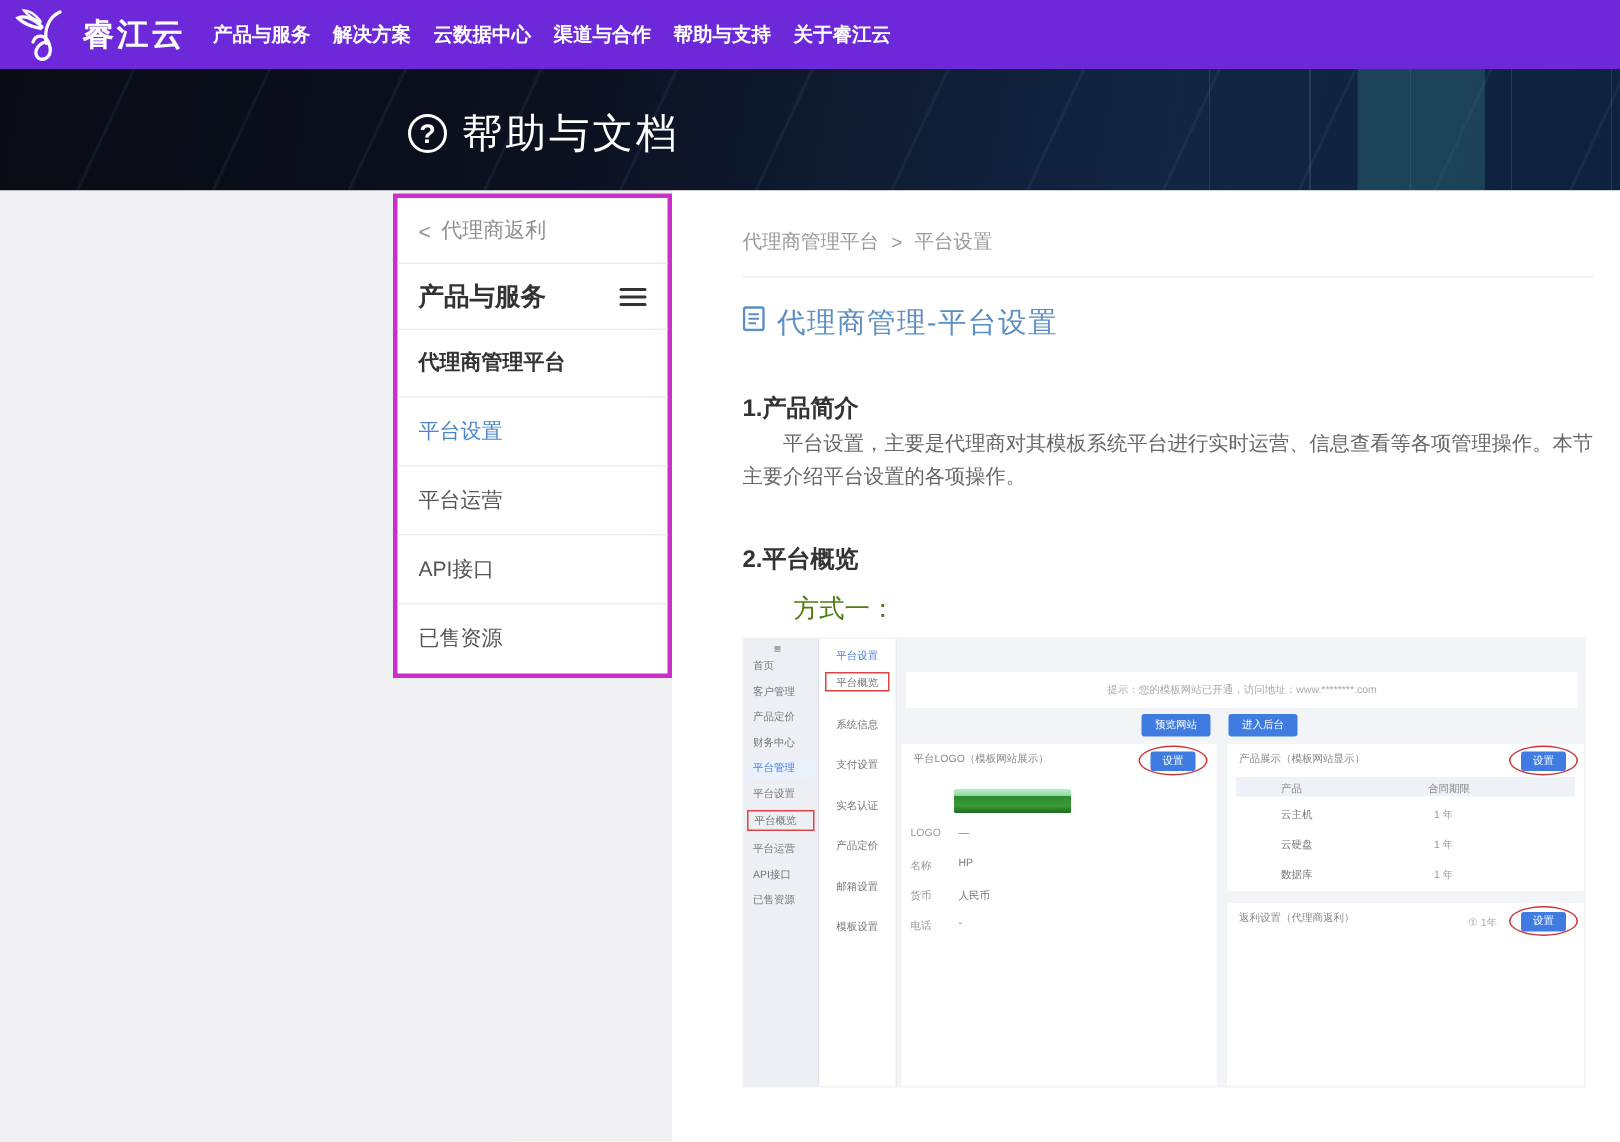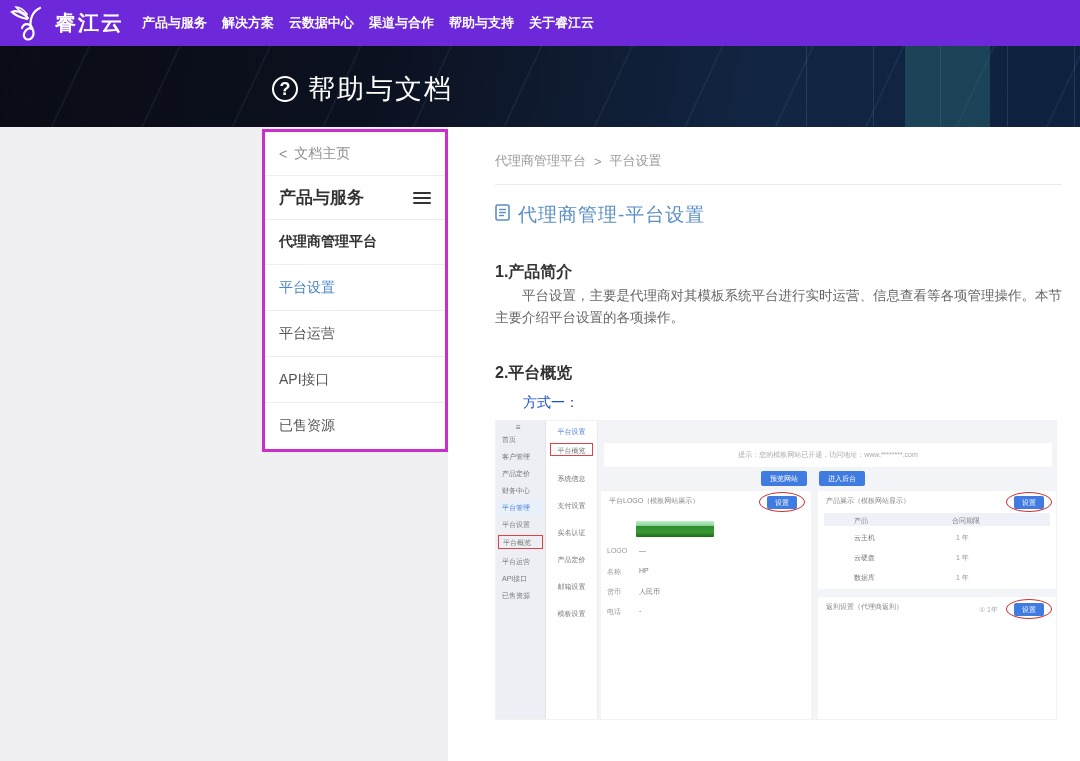--- a/index.html
+++ b/index.html
@@ -47,21 +47,21 @@
 
   
   .article{padding-left:47px;}
   .crumb{padding-top:25px;font-size:13px;color:#999;padding-bottom:14px;border-bottom:1px solid #ececec;
     width:567px;display:flex;gap:8px;align-items:center;}
   .crumb .link{cursor:pointer;}
   .doc-title{margin-top:17px;display:flex;gap:8px;align-items:center;color:#5b8ec4;font-size:19px;letter-spacing:1px;}
   .h3{margin-top:34px;font-size:16px;font-weight:bold;color:#333;}
   .para{margin-top:2px;font-size:13.5px;color:#666;line-height:22px;text-indent:2em;width:572px;}
   .sub{margin-top:18px;font-size:13.5px;color:#666;width:572px;}
-  .method{margin-top:10px;font-size:14px;color:#1d4ed8;text-indent:2em;}
+  .method{margin-top:10px;font-size:17px;color:#4d7c0f;text-indent:2em;}
 
   
   .shot{position:relative;width:562px;height:300px;margin-top:8px;background:#fff;
     overflow:hidden;filter:blur(.4px);border:1px solid #f2f2f2;box-sizing:border-box;}
   .shot *{box-sizing:border-box;}
   .sm-menu{position:absolute;left:0;top:0;width:50px;height:100%;background:#edeff4;border-right:1px solid #e3e5ea;}
   .sm-menu-hdr{position:absolute;top:2px;left:20px;font-size:8px;color:#666;}
   .sm-mi{position:absolute;left:2px;right:2px;height:14px;line-height:14px;font-size:7px;color:#777;
     padding-left:4px;white-space:nowrap;overflow:hidden;}
   .sm-mi.active{color:#4a7edc;background:#e9f1fd;}
@@ -253,21 +253,21 @@
           </div>
         </div>
       </div>
 
     </div>
   </div>
 
   <div class="sidebar">
     <div class="side-row side-back">
       <span>&lt;</span>
-      <span>文档主页</span>
+      <span>代理商返利</span>
     </div>
     <div class="side-row side-all">
       <span>产品与服务</span>
       <span class="ham">
           <span></span>
           <span></span>
           <span></span>
         </span>
     </div>
     <div class="side-row side-cat">

